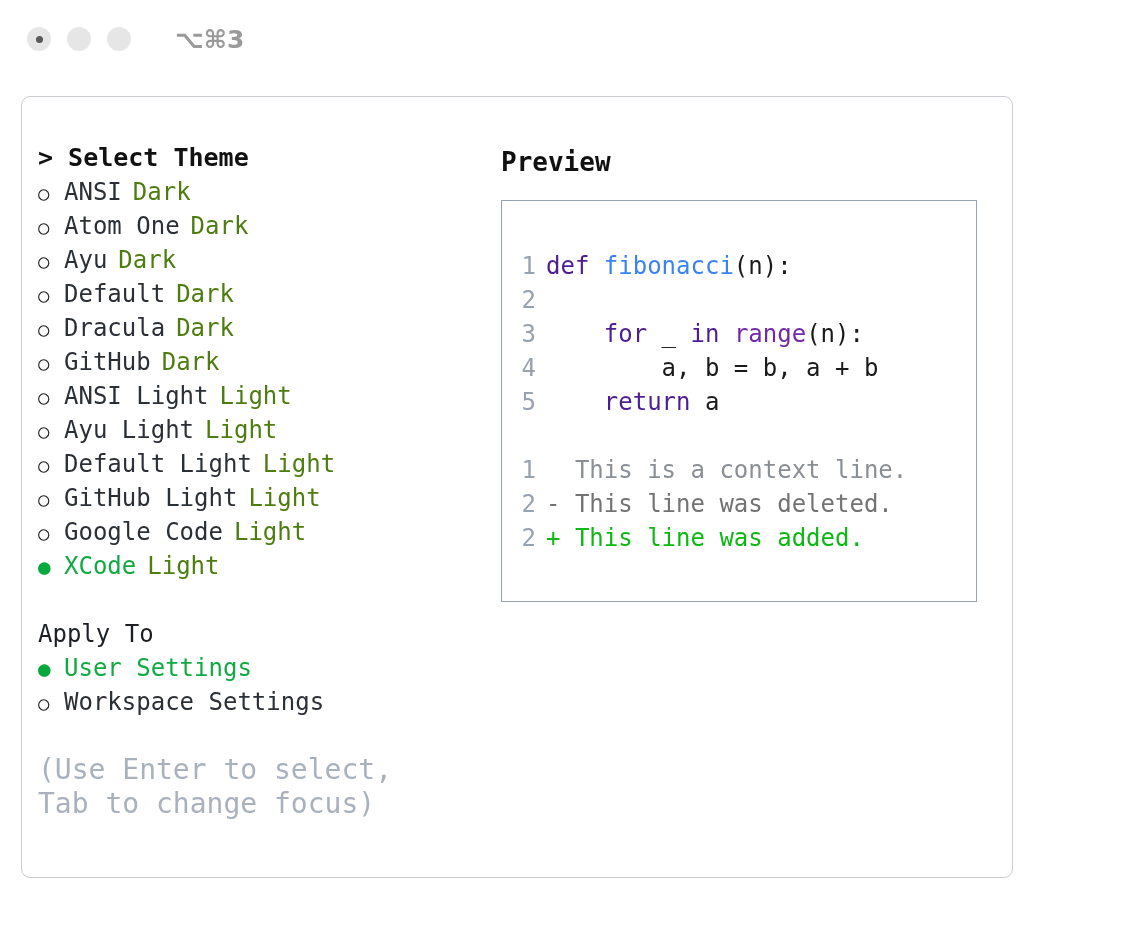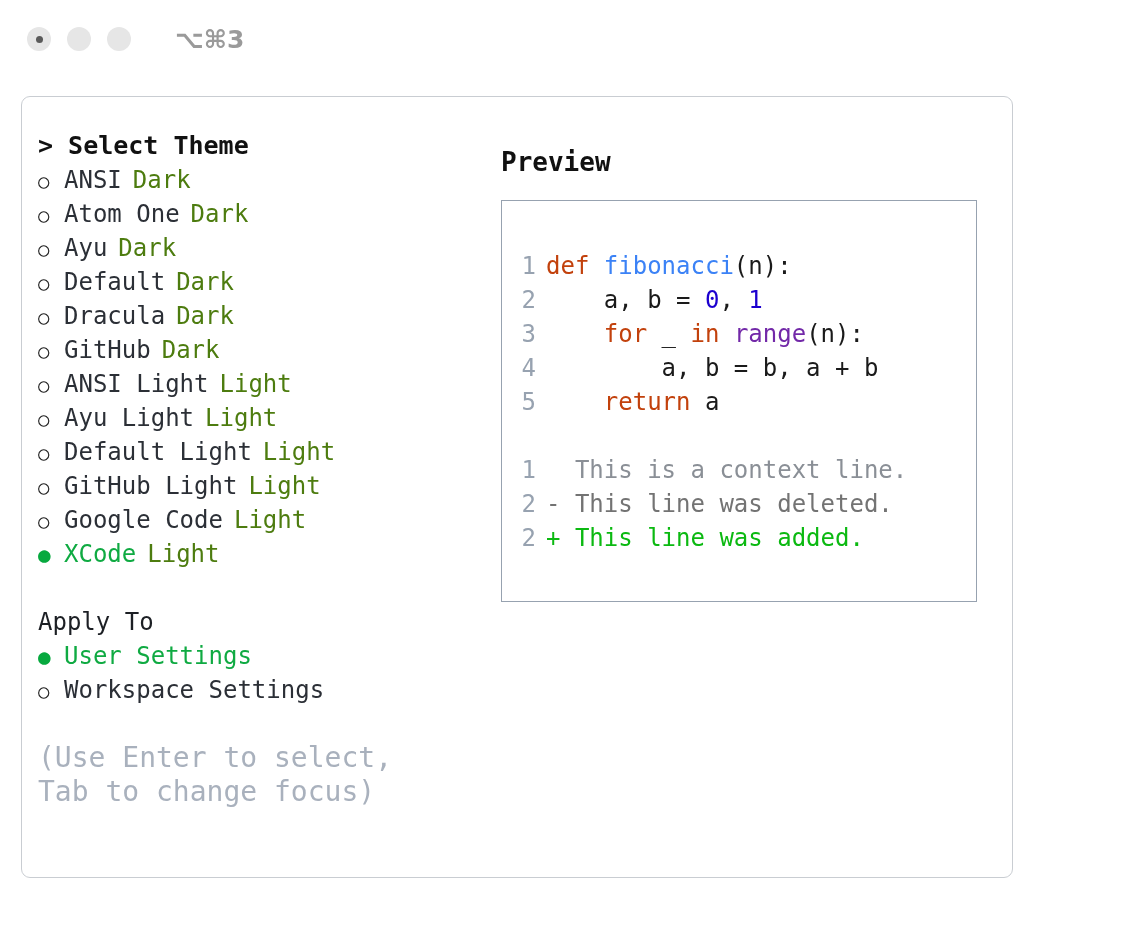--- a/index.html
+++ b/index.html
@@ -79,21 +79,21 @@
     position: absolute;
     left: 0; top: 0;
     width: 100%;
     height: 100%;
   }
 
   
   .left-pane {
     position: absolute;
     left: 16px;
-    top: 32px;
+    top: 44px;
     width: 460px;
   }
 
   .heading {
     font-size: 25px;
     font-weight: bold;
     color: #111111;
     line-height: 34px;
     white-space: pre;
   }
@@ -171,21 +171,21 @@
     width: 44px;
     flex: 0 0 44px;
     text-align: right;
     color: #97a2b0;
     padding-right: 10px;
     box-sizing: border-box;
   }
   .code-text { color: #1a1a1a; }
 
   
-  .tok-kw   { color: #c2410c; }
+  .tok-kw   { color: #4c1d95; }
   .tok-fn   { color: #3b82f6; }
   .tok-num  { color: #1c00cf; }
   .tok-bi   { color: #7228a8; }
   .tok-pl   { color: #1a1a1a; }
   .tok-ctx  { color: #8a8f96; }
   .tok-del  { color: #737373; }
   .tok-add  { color: #0bb911; }
 </style>
 </head>
 <body>
@@ -228,21 +228,21 @@
             <div class="row"><span class="bullet">○</span><span class="label">Workspace Settings</span></div>
           </div>
 
         <div class="hint">(Use Enter to select, Tab to change focus)</div>
       </div>
 
       <div class="right-pane">
         <div class="preview-title">Preview</div>
         <div class="code-box">
             <div class="code-line"><span class="lineno">1</span><span class="code-text"><span class="tok-kw">def</span><span class="tok-pl"> </span><span class="tok-fn">fibonacci</span><span class="tok-pl">(n):</span></span></div>
-            <div class="code-line"><span class="lineno">2</span><span class="code-text"><span class="tok-pl">    a, b = </span><span class="tok-num">0</span><span class="tok-pl">, </span><span class="tok-num">1</span></span></div>
+            <div class="code-line"><span class="lineno">2</span></div>
             <div class="code-line"><span class="lineno">3</span><span class="code-text"><span class="tok-pl">    </span><span class="tok-kw">for</span><span class="tok-pl"> _ </span><span class="tok-kw">in</span><span class="tok-pl"> </span><span class="tok-bi">range</span><span class="tok-pl">(n):</span></span></div>
             <div class="code-line"><span class="lineno">4</span><span class="code-text"><span class="tok-pl">        a, b = b, a + b</span></span></div>
             <div class="code-line"><span class="lineno">5</span><span class="code-text"><span class="tok-pl">    </span><span class="tok-kw">return</span><span class="tok-pl"> a</span></span></div>
             <div class="code-line"><span class="lineno"></span><span class="code-text"></span></div>
             <div class="code-line"><span class="lineno">1</span><span class="code-text"><span class="tok-ctx">  This is a context line.</span></span></div>
             <div class="code-line"><span class="lineno">2</span><span class="code-text"><span class="tok-del">- This line was deleted.</span></span></div>
             <div class="code-line"><span class="lineno">2</span><span class="code-text"><span class="tok-add">+ This line was added.</span></span></div>
           </div>
       </div>
 

